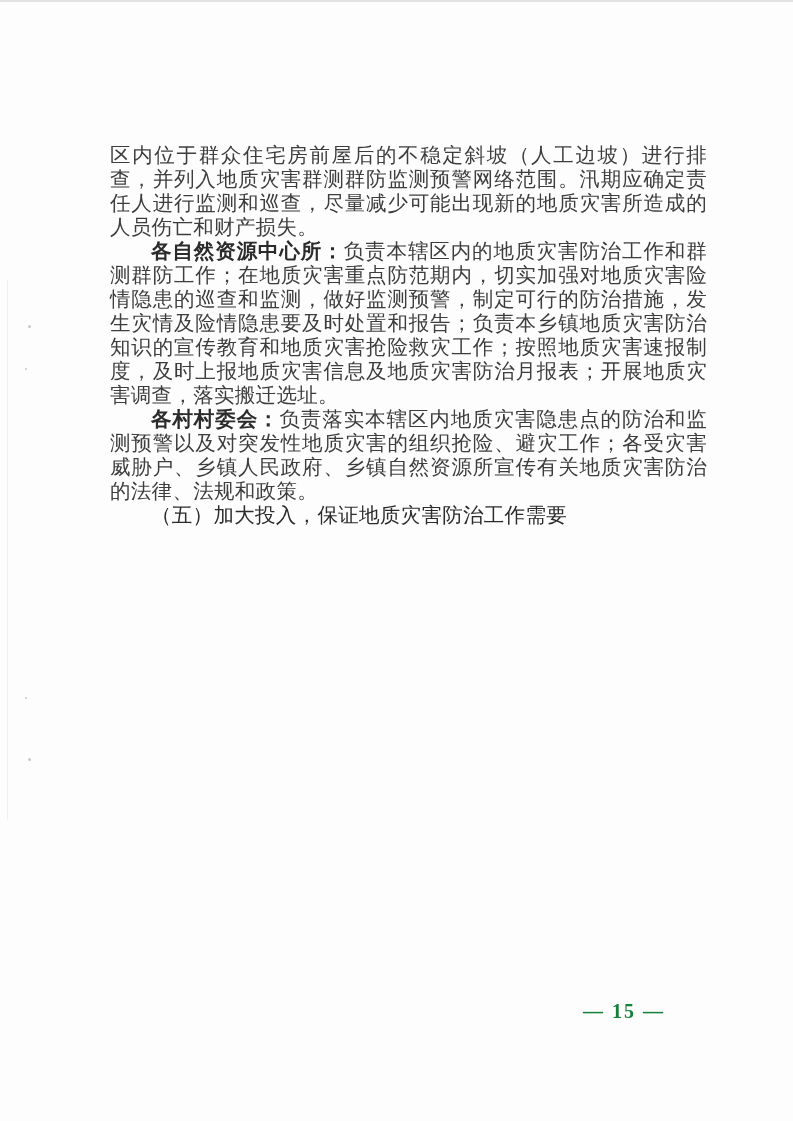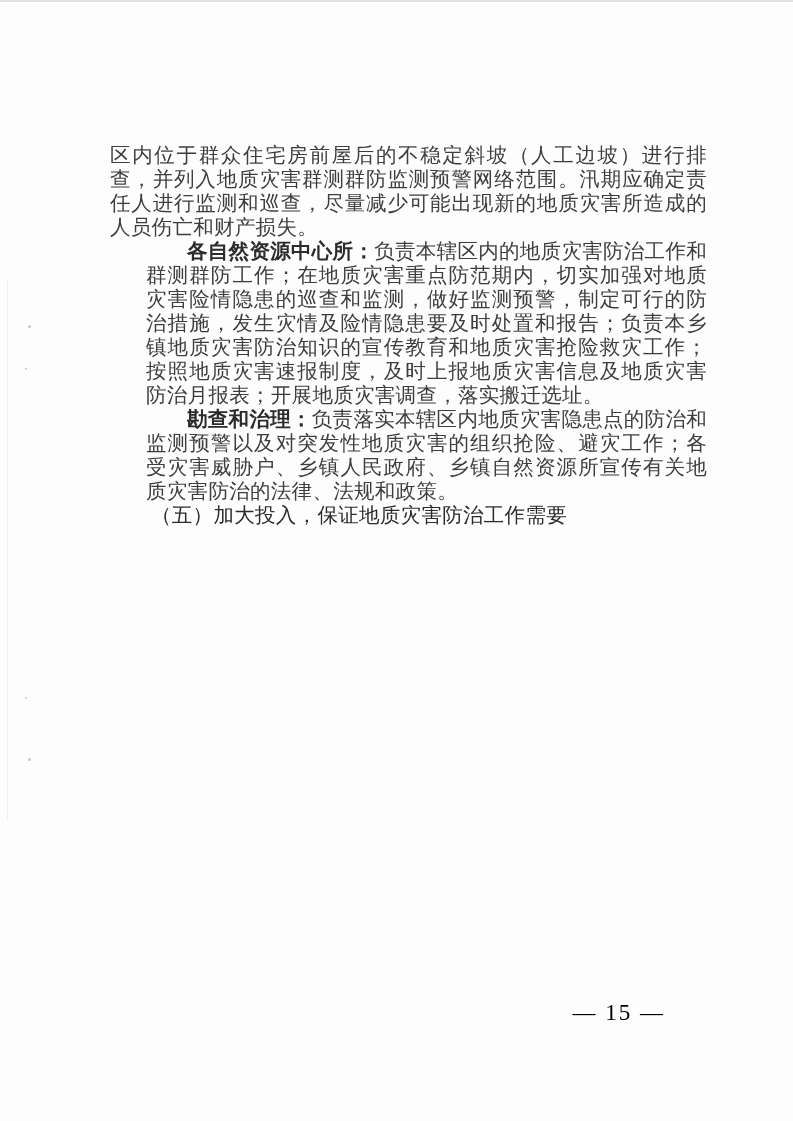--- a/index.html
+++ b/index.html
@@ -25,30 +25,31 @@
     left: 110px; top: 143px;
     width: 597px;
     color: #3d3d3d;
     font-size: 20.5px;
     line-height: 24px;
     text-align: justify;
     text-justify: inter-ideograph;
     letter-spacing: 0.3px;
   }
   .content p { margin: 0; padding: 0; }
-  p.indent { text-indent: 2em; margin-left: 36px; }
+  p.indent { text-indent: 2em; }
   .lead { font-weight: bold; color: #2b2b2b; }
   .heading { font-weight: normal; color: #2b2b2b; text-indent: 2em; }
   .page-number {
     position: absolute;
     top: 1000px; right: 128px;
-    font-size: 23px;
-    color: #000000;
+    font-size: 20px;
+    color: #15803d;
     letter-spacing: 2px;
     white-space: nowrap;
+    font-weight: bold;
   }
   .speck {
     position: absolute;
     width: 3px; height: 3px;
     border-radius: 50%;
     background: #c9c9c9;
   }
   .speck.s1 { left: 28px; top: 325px; }
   .speck.s2 { left: 25px; top: 368px; width: 2px; height: 2px; }
   .speck.s3 { left: 25px; top: 697px; width: 2px; height: 2px; }
@@ -63,21 +64,21 @@
 <div class="speck s2"></div>
 <div class="speck s3"></div>
 <div class="speck s4"></div>
 
 <div class="content">
 
   <p><span>区内位于群众住宅房前屋后的不稳定斜坡（人工边坡）进行排查，并列入地质灾害群测群防监测预警网络范围。汛期应确定责任人进行监测和巡查，尽量减少可能出现新的地质灾害所造成的人员伤亡和财产损失。</span></p>
 
   <p class="indent"><span class="lead">各自然资源中心所：</span><span>负责本辖区内的地质灾害防治工作和群测群防工作；在地质灾害重点防范期内，切实加强对地质灾害险情隐患的巡查和监测，做好监测预警，制定可行的防治措施，发生灾情及险情隐患要及时处置和报告；负责本乡镇地质灾害防治知识的宣传教育和地质灾害抢险救灾工作；按照地质灾害速报制度，及时上报地质灾害信息及地质灾害防治月报表；开展地质灾害调查，落实搬迁选址。</span></p>
 
-  <p class="indent"><span class="lead">勘查和治理：</span><span>负责落实本辖区内地质灾害隐患点的防治和监测预警以及对突发性地质灾害的组织抢险、避灾工作；各受灾害威胁户、乡镇人民政府、乡镇自然资源所宣传有关地质灾害防治的法律、法规和政策。</span></p>
+  <p class="indent"><span class="lead">各村村委会：</span><span>负责落实本辖区内地质灾害隐患点的防治和监测预警以及对突发性地质灾害的组织抢险、避灾工作；各受灾害威胁户、乡镇人民政府、乡镇自然资源所宣传有关地质灾害防治的法律、法规和政策。</span></p>
 
 
   <p class="heading">（五）加大投入，保证地质灾害防治工作需要</p>
 
 
 </div>
 
 <div class="page-number">— 15 —</div>
 
 </body></html>

